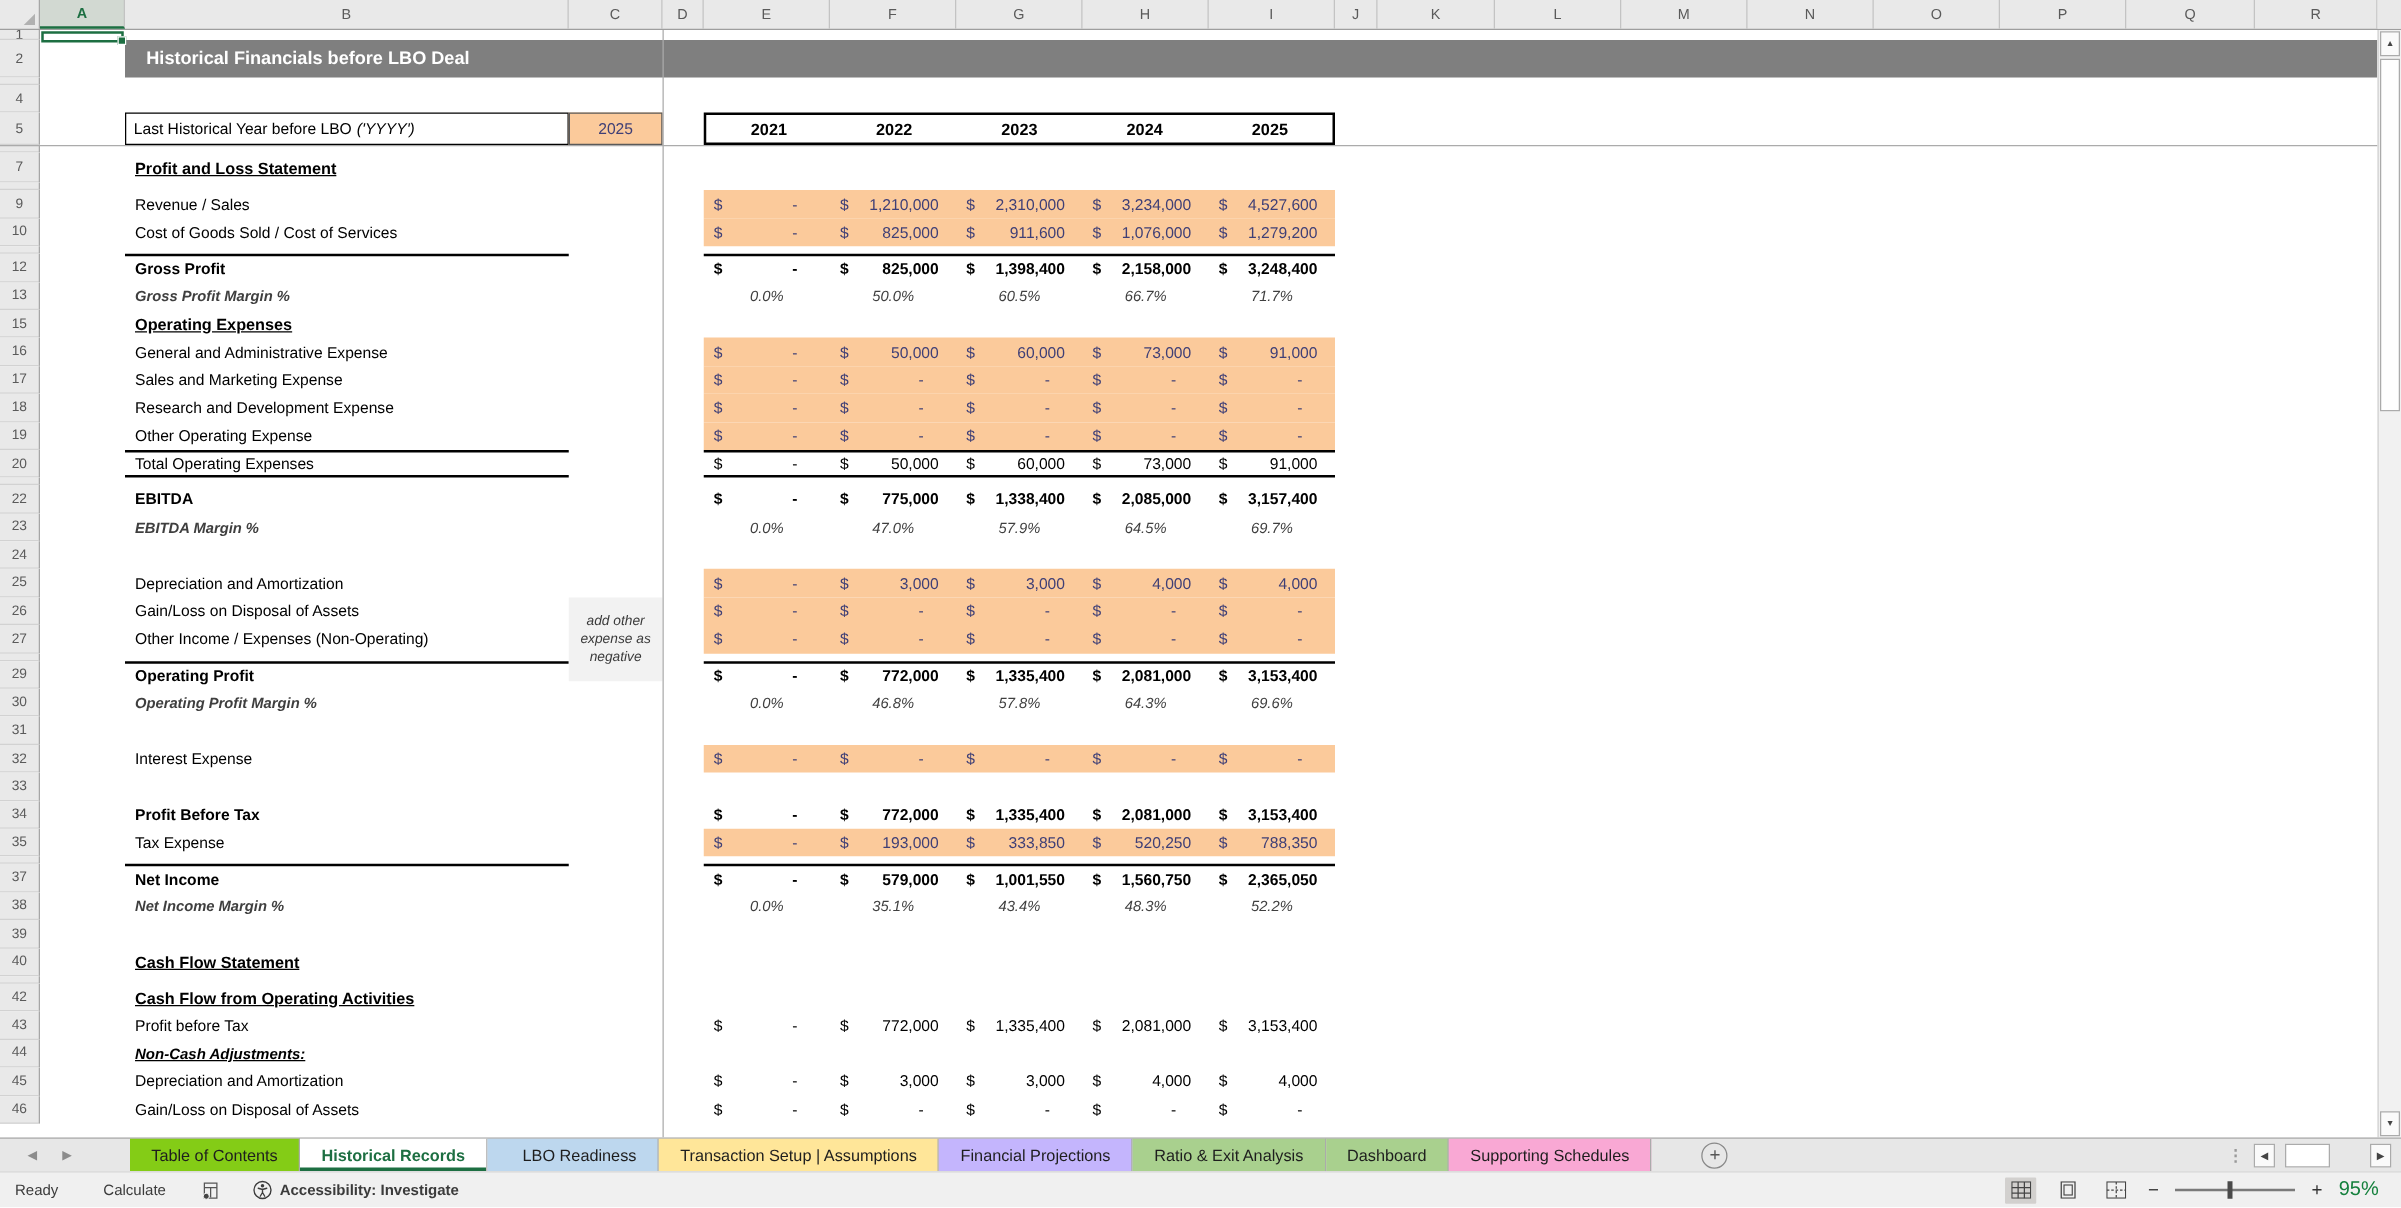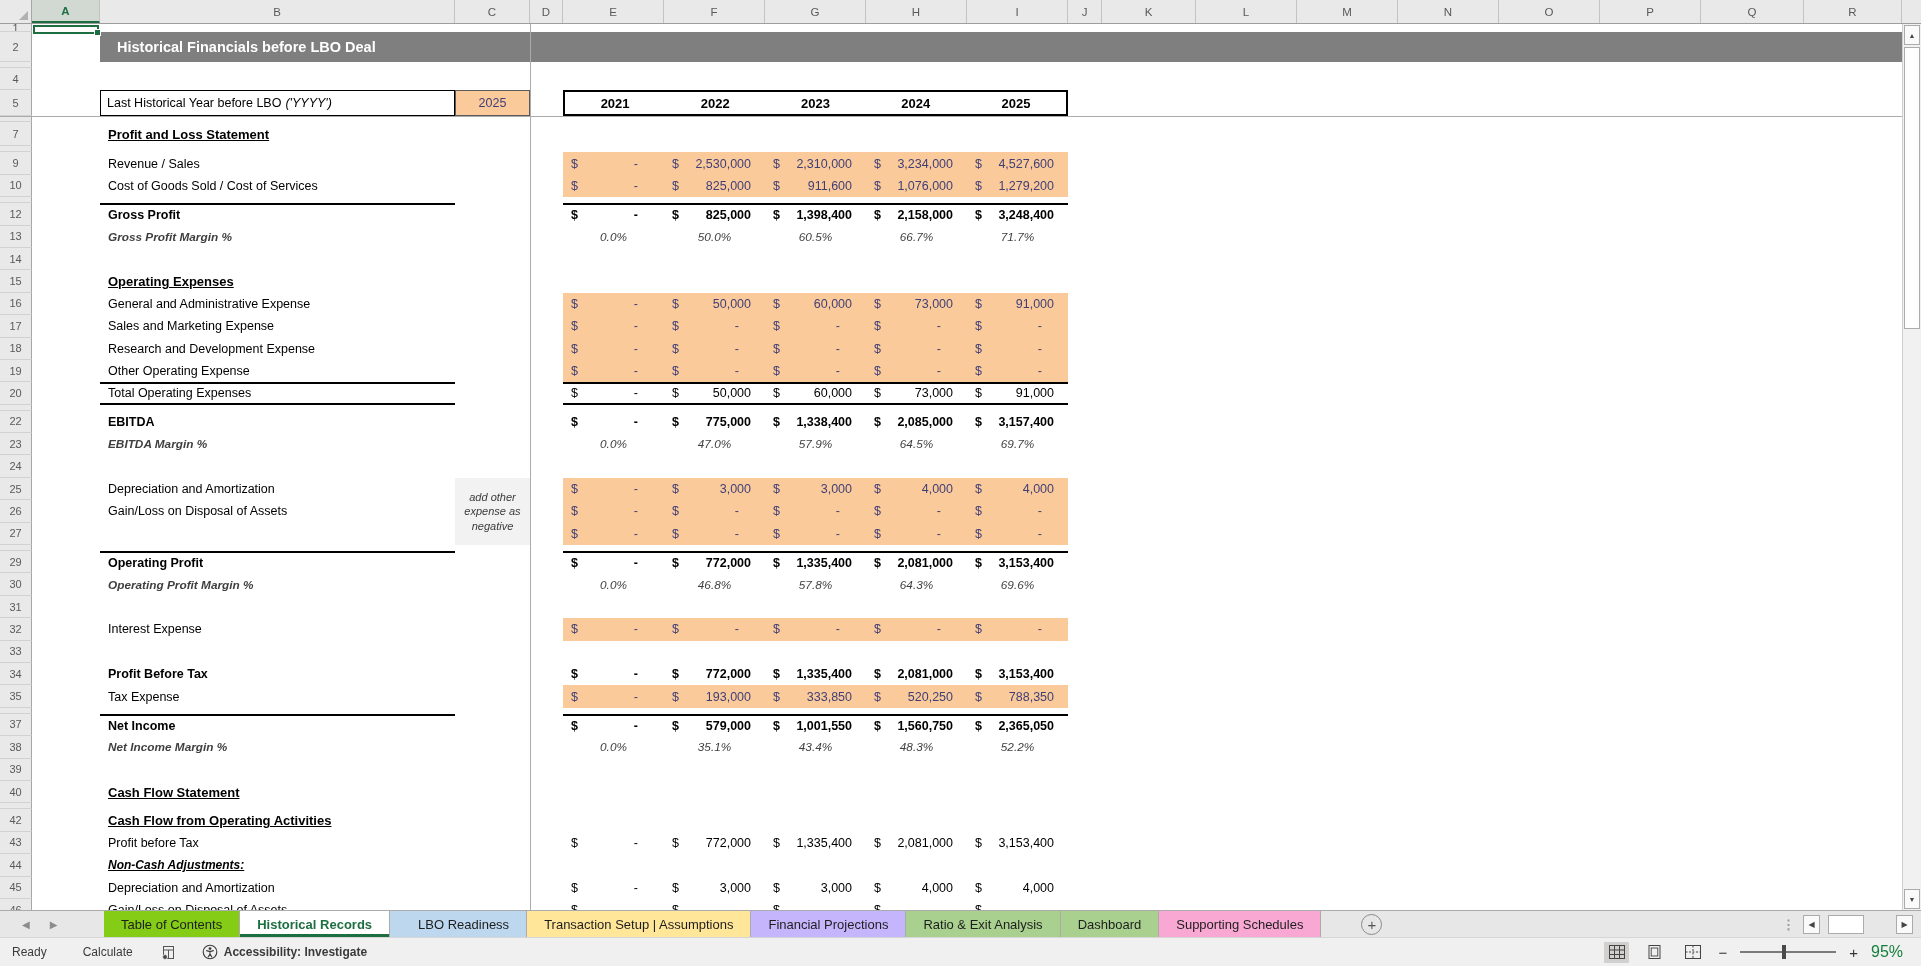--- a/index.html
+++ b/index.html
@@ -175,21 +175,21 @@
       <div class="row" style="height: 22.4px;">
         <div class="rn">9</div>
         <div class="lbl">Revenue / Sales</div>
         <div class="vals input">
           <div class="vc">
             <span>$</span>
             <span class="num" style="margin-right: 12px;">-</span>
           </div>
           <div class="vc">
             <span>$</span>
-            <span class="num">2,530,000</span>
+            <span class="num">1,210,000</span>
           </div>
           <div class="vc">
             <span>$</span>
             <span class="num">2,310,000</span>
           </div>
           <div class="vc">
             <span>$</span>
             <span class="num">3,234,000</span>
           </div>
           <div class="vc">
@@ -258,23 +258,20 @@
         <div class="lbl pctl">Gross Profit Margin %</div>
         <div class="vals pct">
           <div class="pc">0.0%</div>
           <div class="pc">50.0%</div>
           <div class="pc">60.5%</div>
           <div class="pc">66.7%</div>
           <div class="pc">71.7%</div>
         </div>
       </div>
       <div class="row" style="height: 22.4px;">
-        <div class="rn">14</div>
-      </div>
-      <div class="row" style="height: 22.4px;">
         <div class="rn">15</div>
         <div class="sec">
           <span>Operating Expenses</span>
         </div>
       </div>
       <div class="row" style="height: 22.4px;">
         <div class="rn">16</div>
         <div class="lbl">General and Administrative Expense</div>
         <div class="vals input">
           <div class="vc">
@@ -493,20 +490,21 @@
             <span class="num" style="margin-right: 12px;">-</span>
           </div>
           <div class="vc">
             <span>$</span>
             <span class="num" style="margin-right: 12px;">-</span>
           </div>
         </div>
       </div>
       <div class="row" style="height: 22.4px;">
         <div class="rn">27</div>
+        <div class="lbl">Other Income / Expenses (Non-Operating)</div>
         <div class="vals input">
           <div class="vc">
             <span>$</span>
             <span class="num" style="margin-right: 12px;">-</span>
           </div>
           <div class="vc">
             <span>$</span>
             <span class="num" style="margin-right: 12px;">-</span>
           </div>
           <div class="vc">

